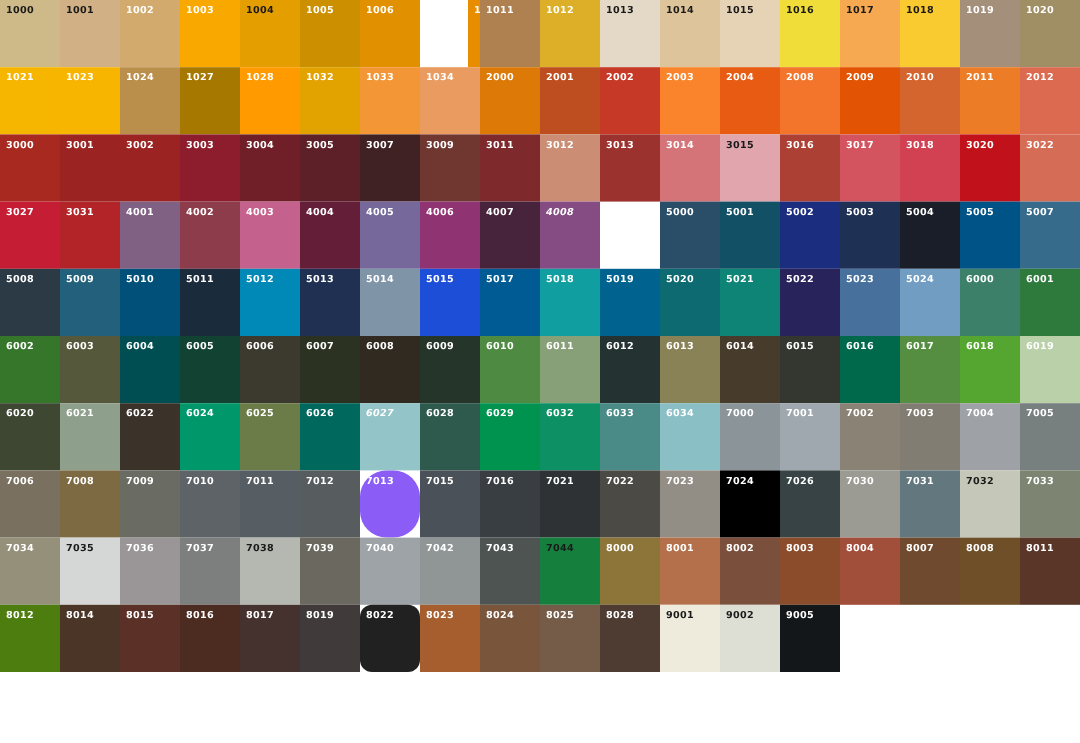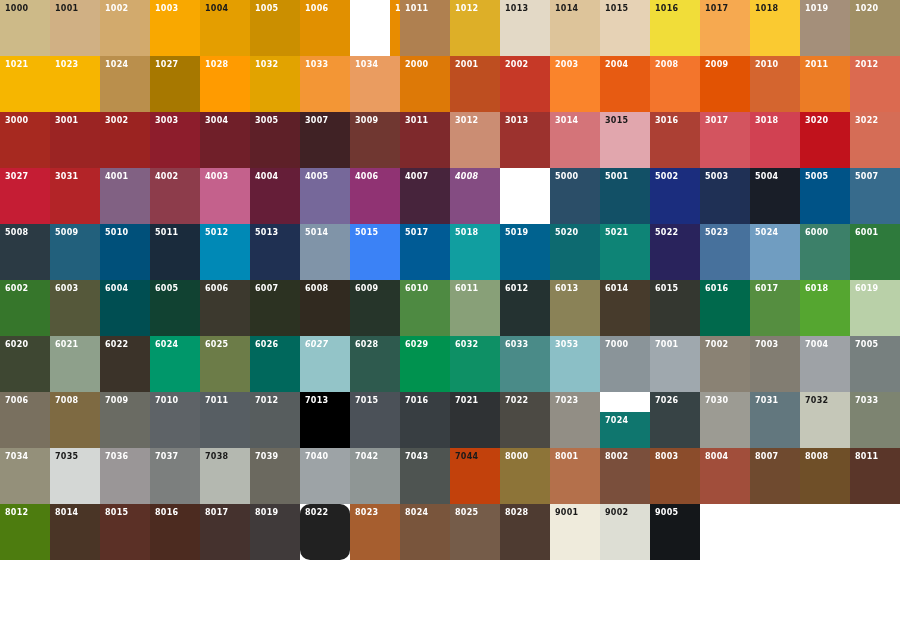--- a/index.html
+++ b/index.html
@@ -278,21 +278,21 @@
       </div>
       <div class="swatch" style="background-color: rgb(0, 137, 182);">
         <span class="swatch-label light">5012</span>
       </div>
       <div class="swatch" style="background-color: rgb(31, 48, 82);">
         <span class="swatch-label light">5013</span>
       </div>
       <div class="swatch" style="background-color: rgb(128, 148, 168);">
         <span class="swatch-label light">5014</span>
       </div>
-      <div class="swatch" style="background-color: #3b82f6; padding-left: 32px;">
+      <div class="swatch" style="background-color: #1d4ed8; padding-left: 32px;">
         <span class="swatch-label light">5015</span>
       </div>
       <div class="swatch" style="background-color: rgb(0, 91, 149);">
         <span class="swatch-label light">5017</span>
       </div>
       <div class="swatch" style="background-color: rgb(17, 158, 160);">
         <span class="swatch-label light">5018</span>
       </div>
       <div class="swatch" style="background-color: rgb(0, 98, 143);">
         <span class="swatch-label light">5019</span>
@@ -399,21 +399,21 @@
       <div class="swatch" style="background-color: rgb(0, 146, 79);">
         <span class="swatch-label light">6029</span>
       </div>
       <div class="swatch" style="background-color: rgb(14, 144, 101);">
         <span class="swatch-label light">6032</span>
       </div>
       <div class="swatch" style="background-color: rgb(74, 139, 136);">
         <span class="swatch-label light">6033</span>
       </div>
       <div class="swatch" style="background-color: rgb(139, 191, 198);">
-        <span class="swatch-label light">3053</span>
+        <span class="swatch-label light">6034</span>
       </div>
       <div class="swatch" style="background-color: rgb(138, 148, 153);">
         <span class="swatch-label light">7000</span>
       </div>
       <div class="swatch" style="background-color: rgb(159, 168, 174);">
         <span class="swatch-label light">7001</span>
       </div>
       <div class="swatch" style="background-color: rgb(138, 130, 116);">
         <span class="swatch-label light">7002</span>
       </div>
@@ -437,39 +437,39 @@
       </div>
       <div class="swatch" style="background-color: rgb(94, 99, 103);">
         <span class="swatch-label light">7010</span>
       </div>
       <div class="swatch" style="background-color: rgb(87, 94, 99);">
         <span class="swatch-label light">7011</span>
       </div>
       <div class="swatch" style="background-color: rgb(87, 93, 94);">
         <span class="swatch-label light">7012</span>
       </div>
-      <div class="swatch" style="background-color: #000000;">
+      <div class="swatch" style="background-color: #8b5cf6; border-radius: 22px;">
         <span class="swatch-label light">7013</span>
       </div>
       <div class="swatch" style="background-color: rgb(75, 81, 88);">
         <span class="swatch-label light">7015</span>
       </div>
       <div class="swatch" style="background-color: rgb(56, 62, 66);">
         <span class="swatch-label light">7016</span>
       </div>
       <div class="swatch" style="background-color: rgb(47, 50, 52);">
         <span class="swatch-label light">7021</span>
       </div>
       <div class="swatch" style="background-color: rgb(76, 74, 68);">
         <span class="swatch-label light">7022</span>
       </div>
       <div class="swatch" style="background-color: rgb(146, 142, 133);">
         <span class="swatch-label light">7023</span>
       </div>
-      <div class="swatch" style="background-color: #0f766e; margin-top: 20px;">
+      <div class="swatch" style="background-color: #000000;">
         <span class="swatch-label light">7024</span>
       </div>
       <div class="swatch" style="background-color: rgb(55, 67, 69);">
         <span class="swatch-label light">7026</span>
       </div>
       <div class="swatch" style="background-color: rgb(156, 155, 147);">
         <span class="swatch-label light">7030</span>
       </div>
       <div class="swatch" style="background-color: rgb(98, 119, 126);">
         <span class="swatch-label light">7031</span>
@@ -500,21 +500,21 @@
       </div>
       <div class="swatch" style="background-color: rgb(157, 163, 166);">
         <span class="swatch-label light">7040</span>
       </div>
       <div class="swatch" style="background-color: rgb(143, 150, 149);">
         <span class="swatch-label light">7042</span>
       </div>
       <div class="swatch" style="background-color: rgb(78, 84, 81);">
         <span class="swatch-label light">7043</span>
       </div>
-      <div class="swatch" style="background-color: #c2410c; padding-left: 28px;">
+      <div class="swatch" style="background-color: #15803d; padding-left: 28px;">
         <span class="swatch-label dark">7044</span>
       </div>
       <div class="swatch" style="background-color: rgb(141, 116, 56);">
         <span class="swatch-label light">8000</span>
       </div>
       <div class="swatch" style="background-color: rgb(180, 112, 75);">
         <span class="swatch-label light">8001</span>
       </div>
       <div class="swatch" style="background-color: rgb(122, 79, 60);">
         <span class="swatch-label light">8002</span>

